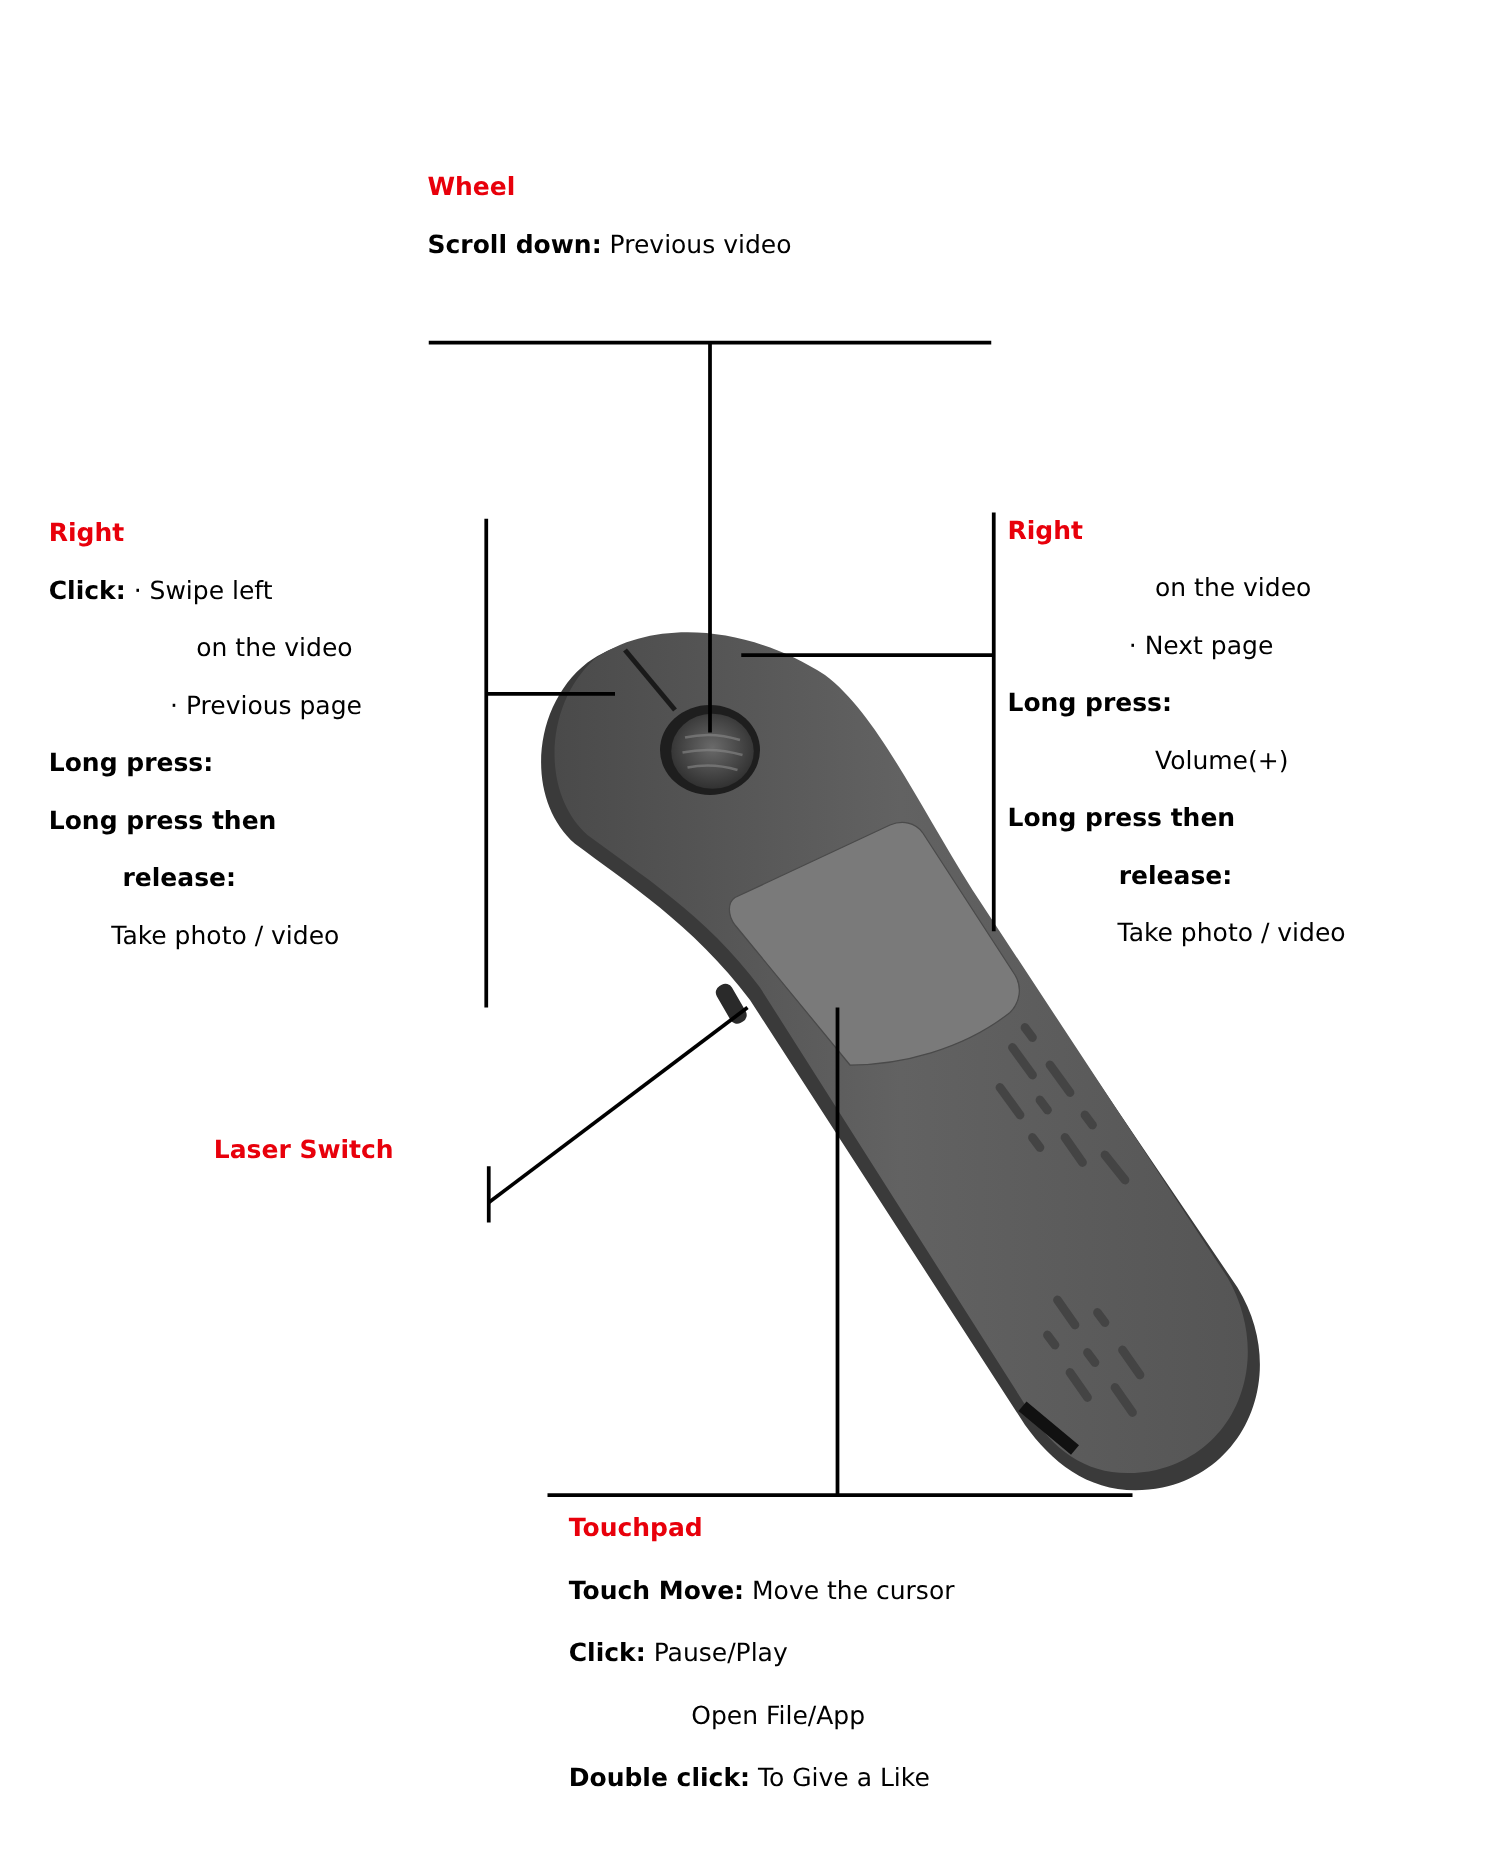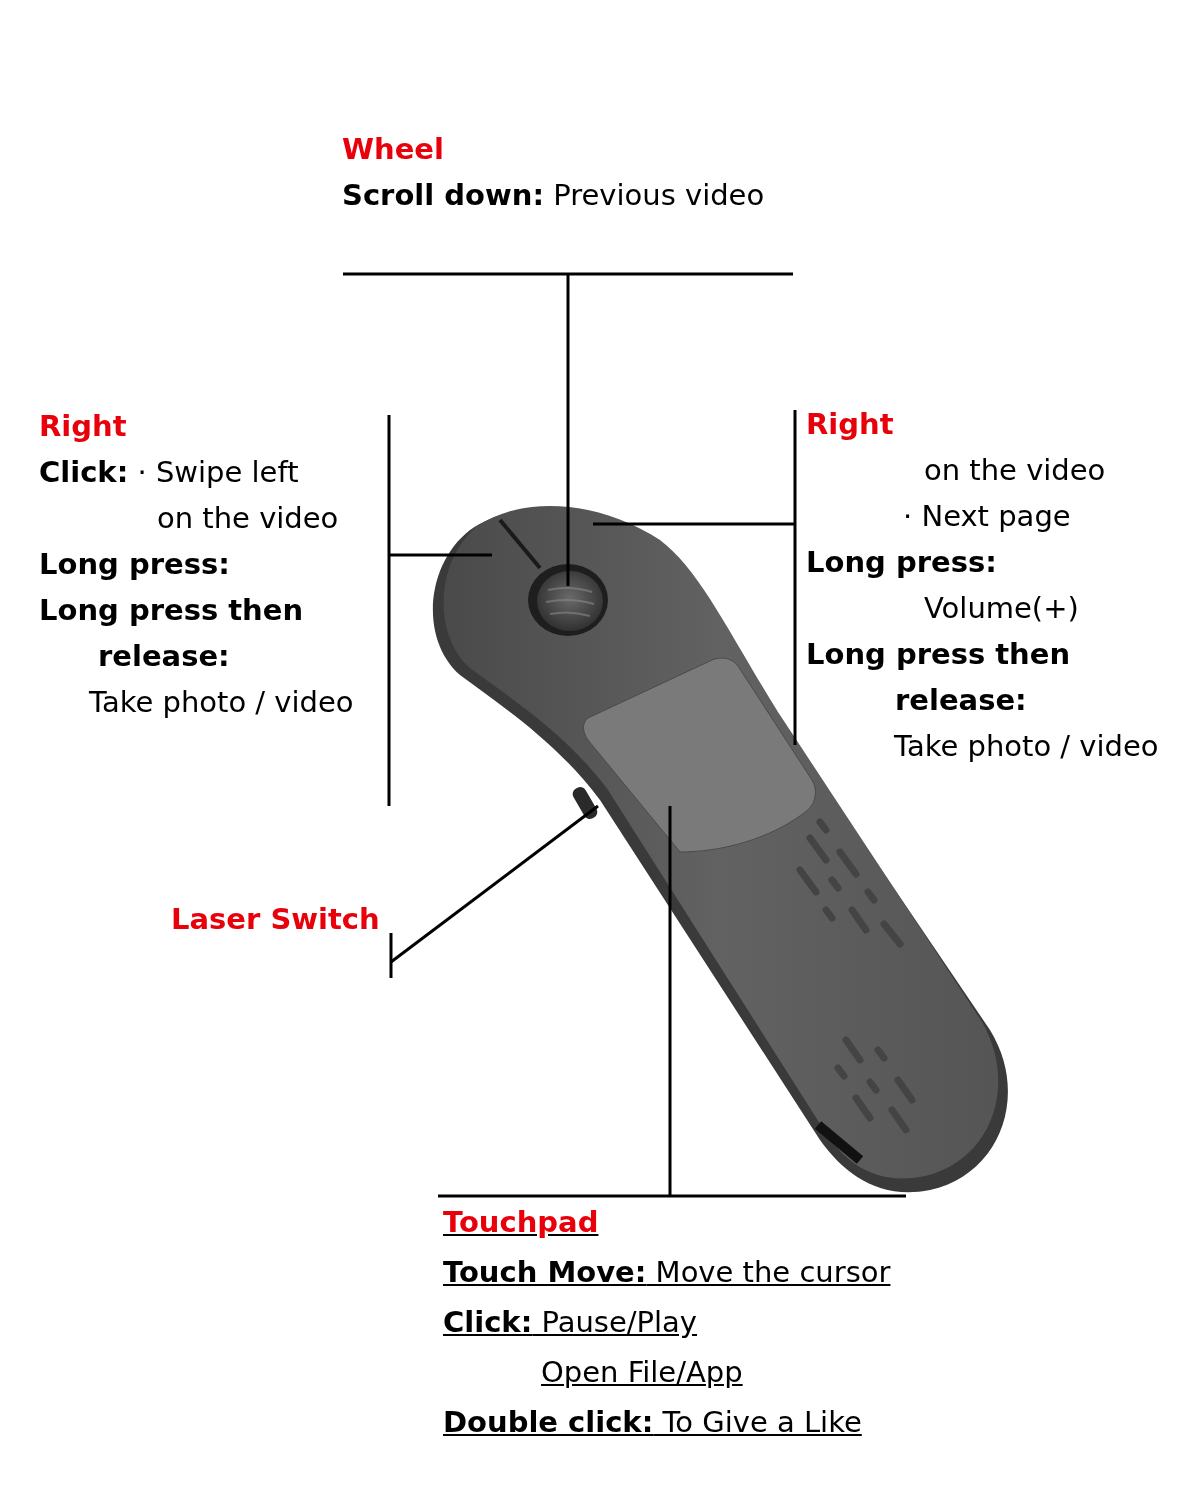--- a/index.html
+++ b/index.html
@@ -1,18 +1,18 @@
 <!DOCTYPE html>
 <html><head>
 <meta charset="utf-8">
 <style>
   html, body { margin: 0; padding: 0; background: #ffffff; }
   body { width: 1200px; height: 1500px; position: relative; overflow: hidden;
          font-family: "DejaVu Sans", sans-serif; color: #000; }
-  .block { position: absolute; font-size: 29px; line-height: 46px; white-space: nowrap; }
+  .block { position: absolute; font-size: 20px; line-height: 46px; white-space: nowrap; }
   .title { color: #e8000b; font-weight: bold; }
   .b { font-weight: bold; }
   .line { display: block; }
   svg.device { position: absolute; left: 0; top: 0; }
 </style>
 </head>
 <body>
 
 <svg class="device" width="1200" height="1500" viewBox="0 0 1200 1500">
   <defs>
@@ -82,20 +82,21 @@
 
 <div class="block" style="left:342px; top:126px;">
   <span class="line title">Wheel</span>
   <span class="line"><span class="b">Scroll down:</span><span> Previous video</span></span>
 </div>
 
 <div class="block" style="left:39px; top:403px;">
   <span class="line title">Right</span>
   <span class="line"><span class="b">Click:</span> <span>· Swipe left</span></span>
   <span class="line" style="padding-left:118px;">on the video</span>
+  <span class="line" style="padding-left:97px;">· Previous page</span>
   <span class="line b">Long press:</span>
   <span class="line b">Long press then</span>
   <span class="line b" style="padding-left:59px;">release:</span>
   <span class="line" style="padding-left:50px;">Take photo / video</span>
 </div>
 
 <div class="block" style="left:806px; top:401px;">
   <span class="line title">Right</span>
   <span class="line" style="padding-left:118px;">on the video</span>
   <span class="line" style="padding-left:97px;">· Next page</span>
@@ -103,19 +104,19 @@
   <span class="line" style="padding-left:118px;">Volume(+)</span>
   <span class="line b">Long press then</span>
   <span class="line b" style="padding-left:89px;">release:</span>
   <span class="line" style="padding-left:88px;">Take photo / video</span>
 </div>
 
 <div class="block" style="left:171px; top:896px;">
   <span class="line title">Laser Switch</span>
 </div>
 
-<div class="block" style="left:443px; top:1197px; line-height:50px;text-decoration:underline;">
+<div class="block" style="left:455px; top:1197px; line-height:50px;">
   <span class="line title">Touchpad</span>
   <span class="line"><span class="b">Touch Move:</span><span> Move the cursor</span></span>
   <span class="line"><span class="b">Click:</span><span> Pause/Play</span></span>
   <span class="line" style="padding-left:98px;">Open File/App</span>
   <span class="line"><span class="b">Double click:</span><span> To Give a Like</span></span>
 </div>
 
 </body></html>

